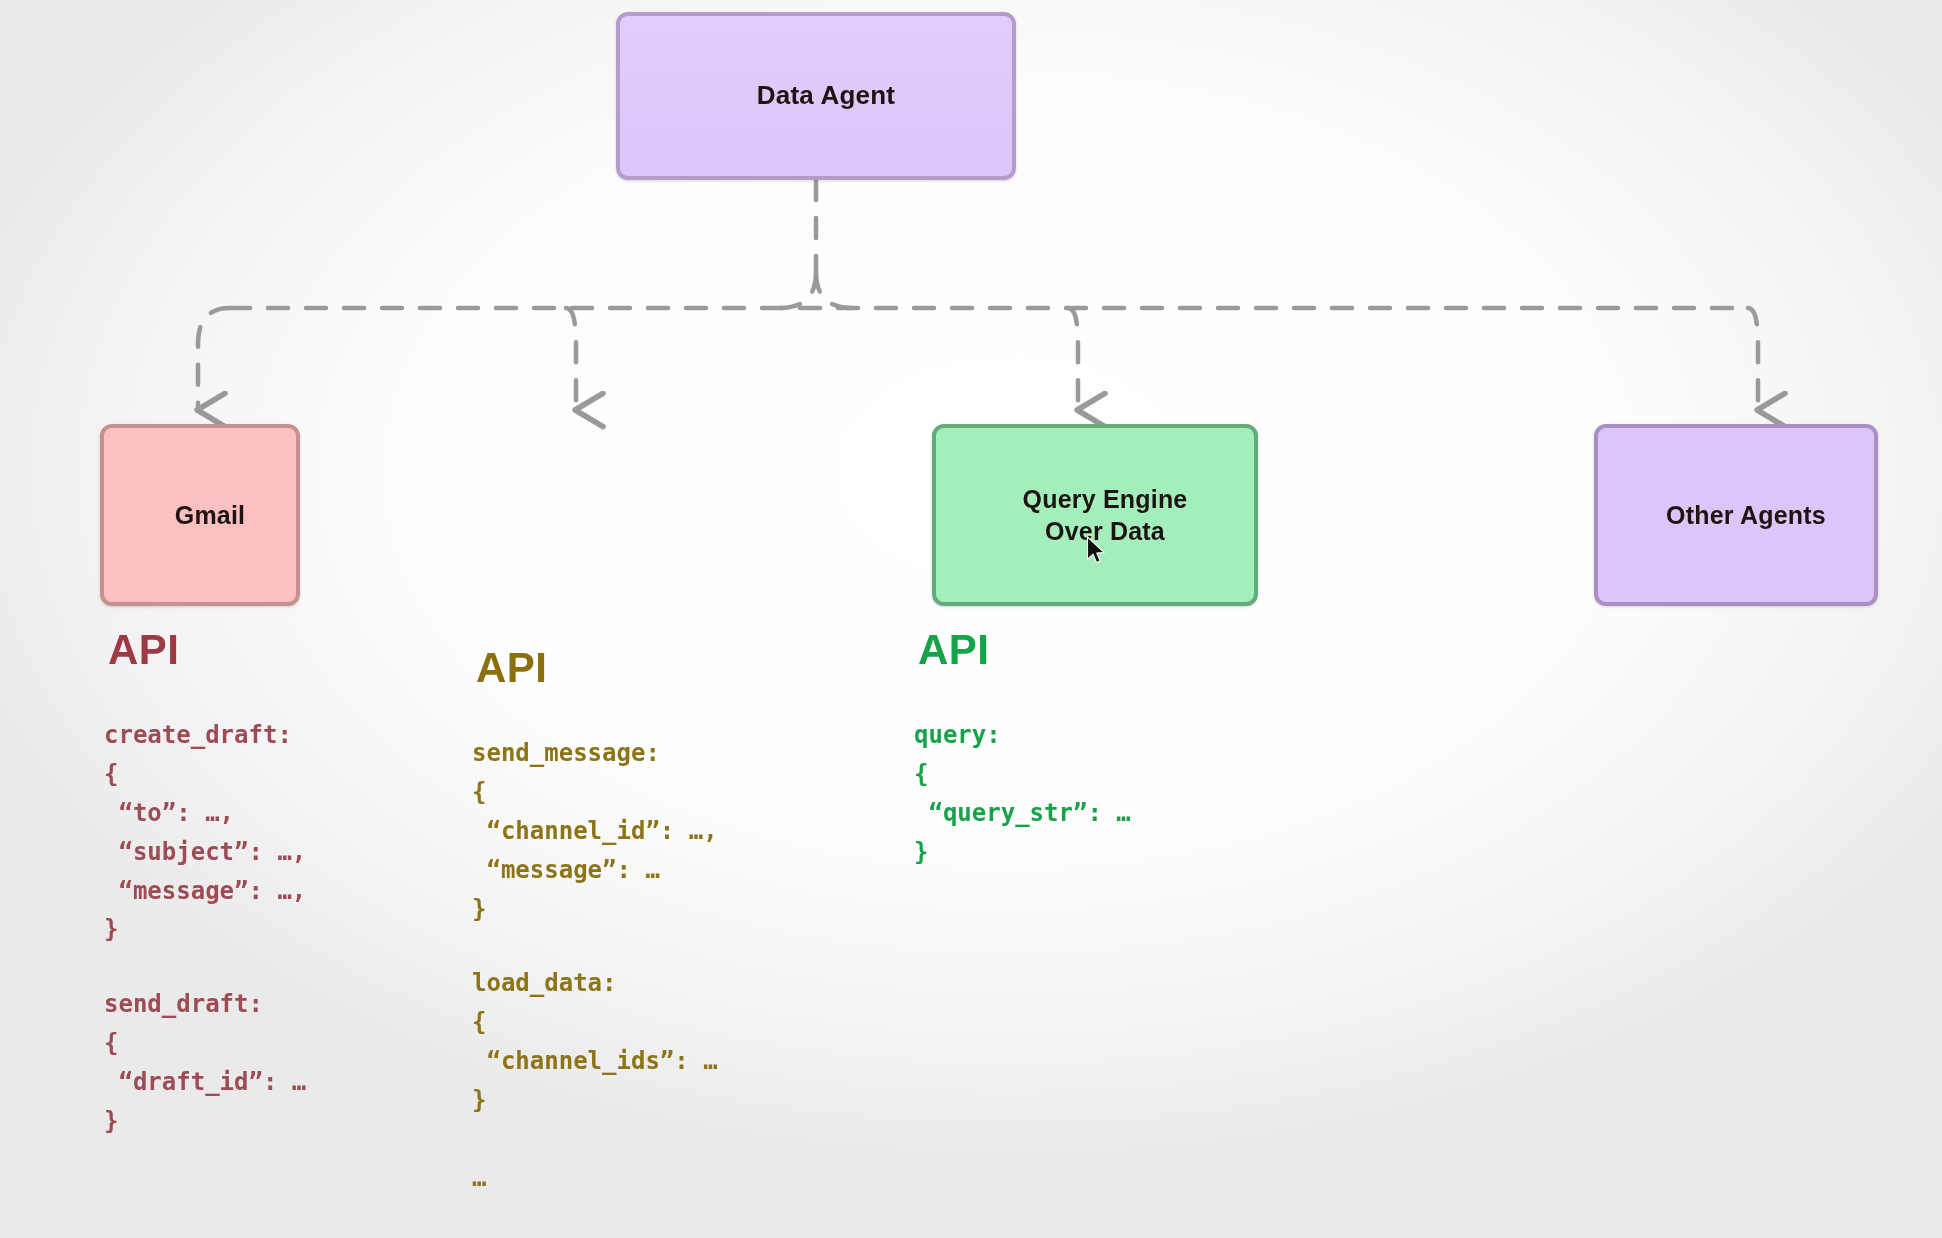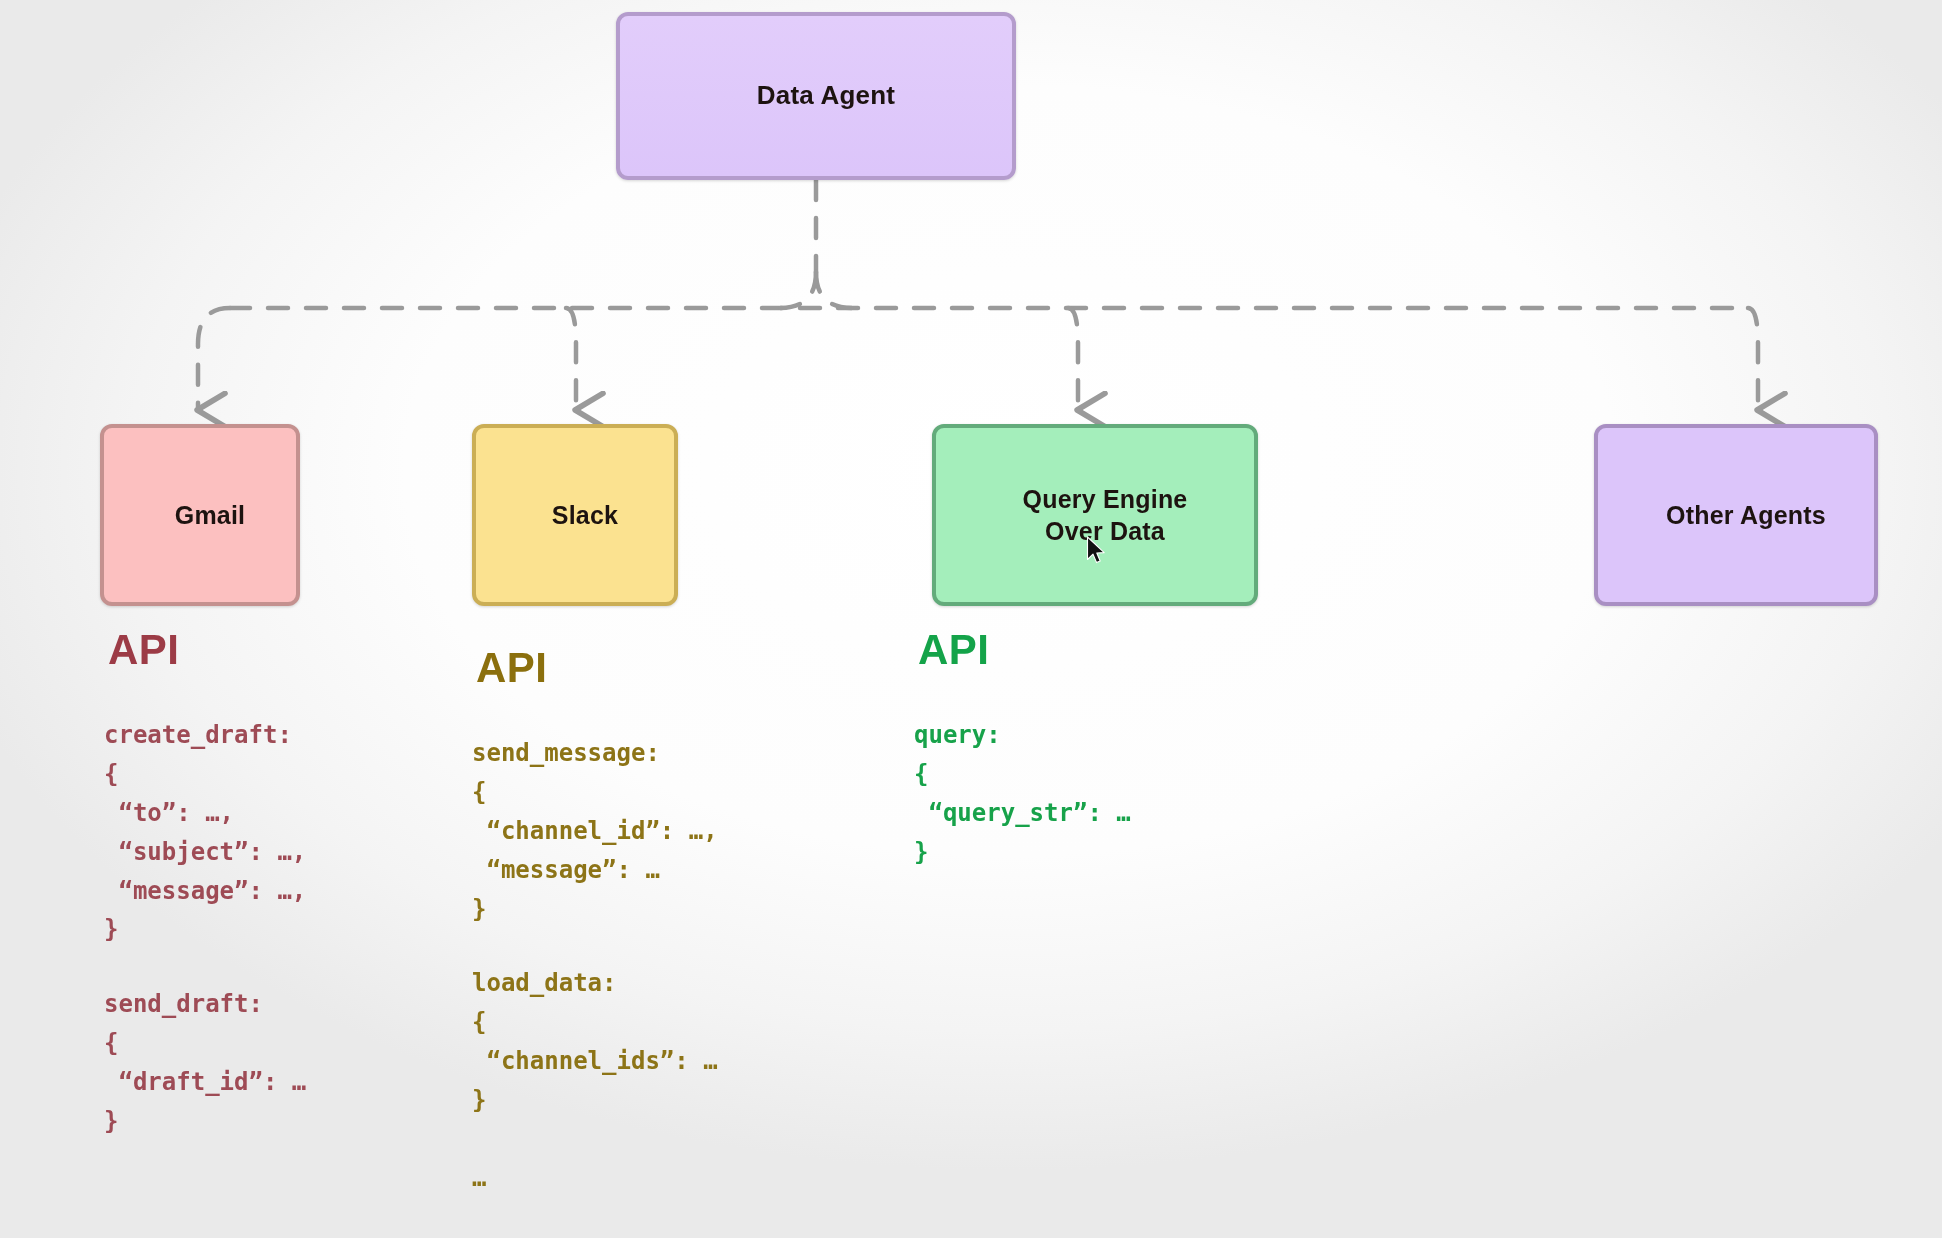--- a/index.html
+++ b/index.html
@@ -156,23 +156,20 @@
   </svg>
 
   <div class="node node-data-agent">
     <span class="node-label">Data Agent</span>
   </div>
 
   <div class="node node-gmail">
     <span class="node-label">Gmail</span>
   </div>
 
-  <div class="node node-slack">
-    <span class="node-label">Slack</span>
-  </div>
 
   <div class="node node-query-engine">
     <span class="node-label">Query Engine
 Over Data</span>
   </div>
 
   <div class="node node-other-agents">
     <span class="node-label">Other Agents</span>
   </div>
 

